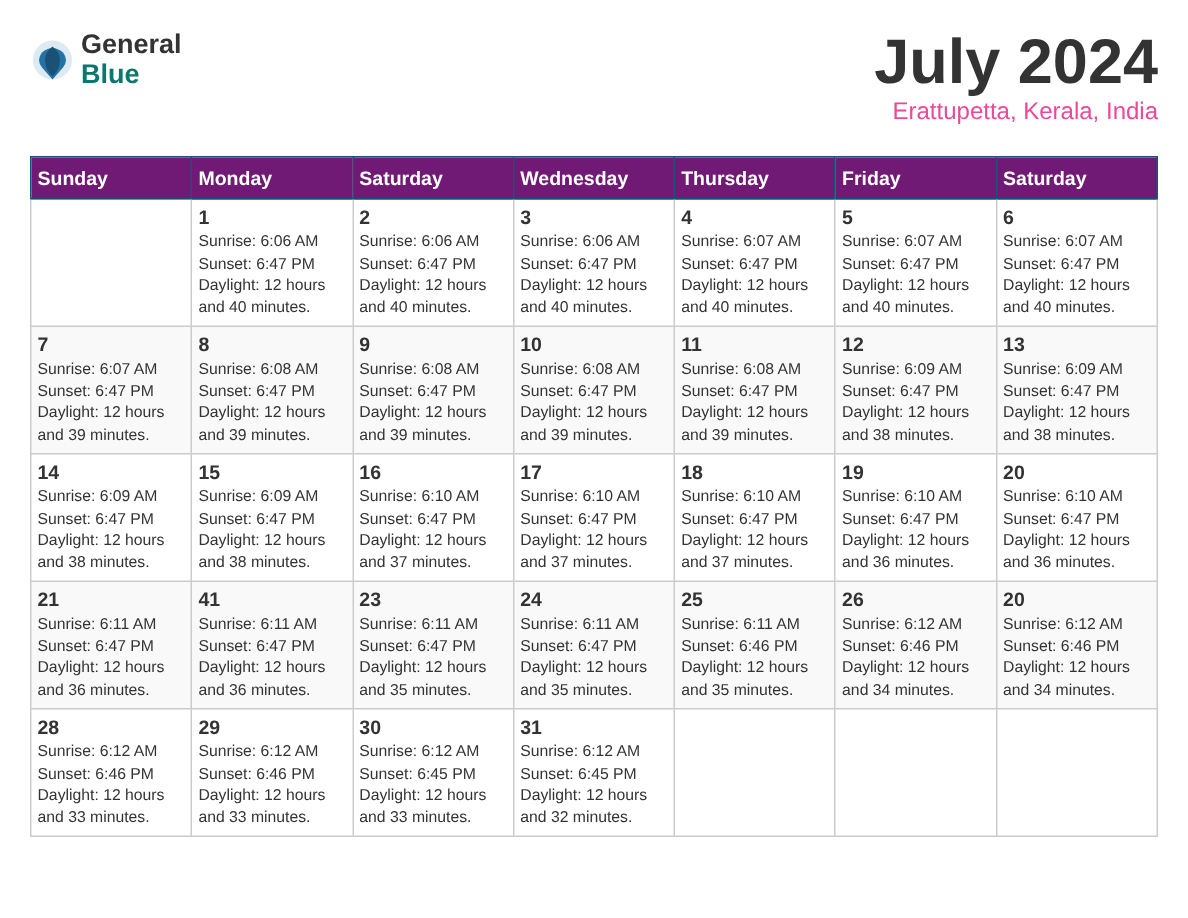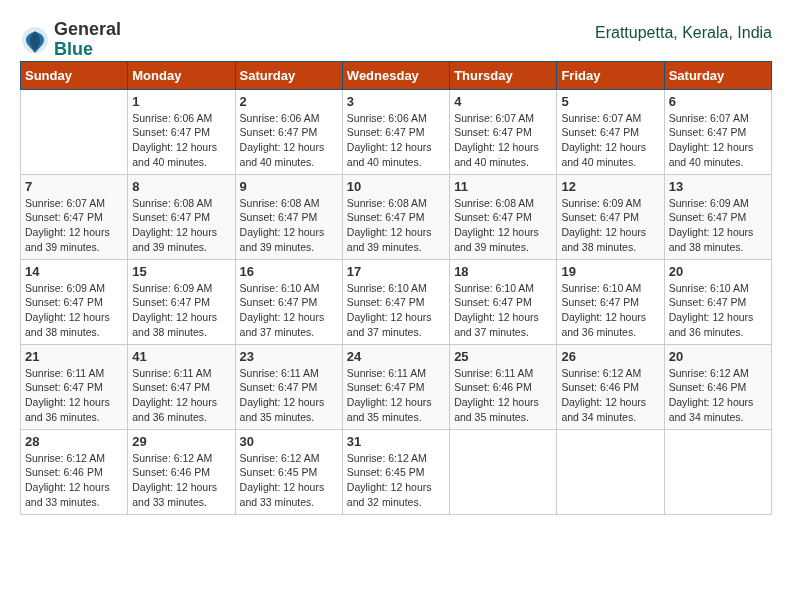--- a/index.html
+++ b/index.html
@@ -7,21 +7,21 @@
       font-family: Arial, sans-serif;
       background: #fff;
       width: 792px;
       min-height: 612px;
       padding: 20px;
     }
     .header {
       display: flex;
       justify-content: space-between;
       align-items: flex-start;
-      margin-bottom: 1px;
+      margin-bottom: 20px;
     }
     .logo {
       display: flex;
       align-items: center;
     }
     .logo-text {
       display: flex;
       flex-direction: column;
       line-height: 1.1;
     }
@@ -44,30 +44,30 @@
       text-align: right;
     }
     .month-title {
       font-size: 42px;
       font-weight: bold;
       color: #333;
       line-height: 1;
     }
     .location {
       font-size: 16px;
-      color: #14532d;
+      color: #ec4899;
       margin-top: 4px;
     }
     table {
       width: 100%;
       border-collapse: collapse;
       table-layout: fixed;
     }
     thead tr {
-      background-color: #c2410c;
+      background-color: #701a75;
     }
     thead th {
       color: #fff;
       font-size: 13px;
       font-weight: bold;
       padding: 6px 4px;
       text-align: left;
       border: 1px solid #1a5276;
     }
     tbody td {
@@ -105,20 +105,21 @@
       <circle cx="15" cy="15" r="13" fill="#2471a3" opacity="0.15"></circle>
       <path d="M8 10 Q15 4 22 10 Q26 15 22 20 L15 28 L8 20 Q4 15 8 10Z" fill="#2471a3"></path>
       <path d="M15 6 Q20 10 20 15 Q20 21 15 26 Q10 21 10 15 Q10 10 15 6Z" fill="#1a5276"></path>
     </svg>
     <div class="logo-text">
       <span class="logo-general">General</span>
       <span class="logo-blue">Blue</span>
     </div>
   </div>
   <div class="title-area">
+    <div class="month-title">July 2024</div>
     <div class="location">Erattupetta, Kerala, India</div>
   </div>
 </div>
 
 <table>
   <thead>
     <tr>
     <th>Sunday</th>
         <th>Monday</th>
         <th>Saturday</th>

